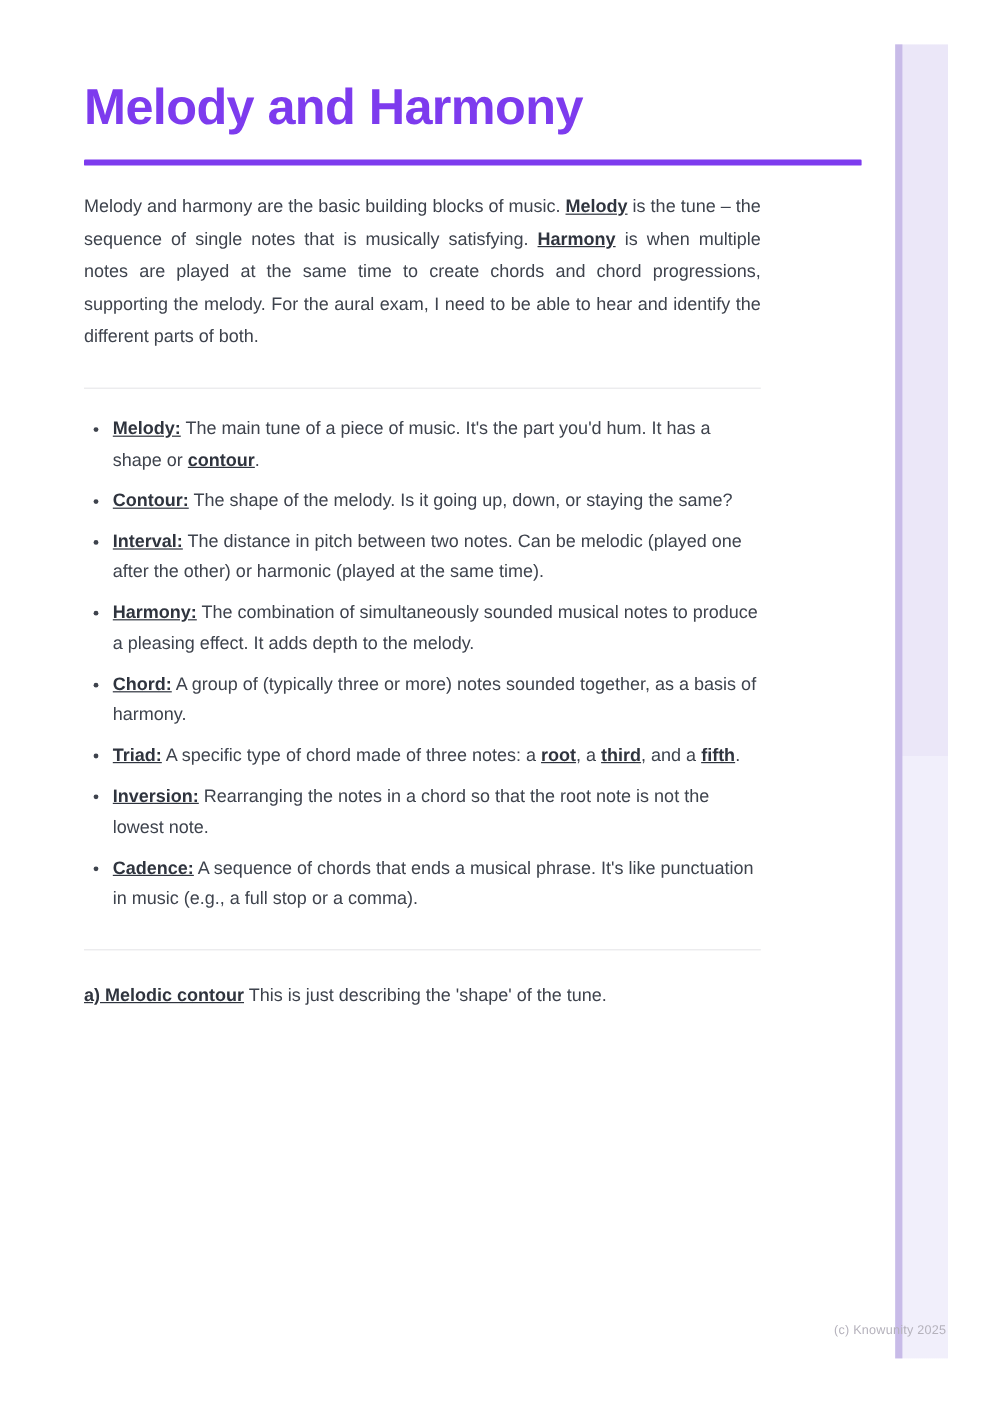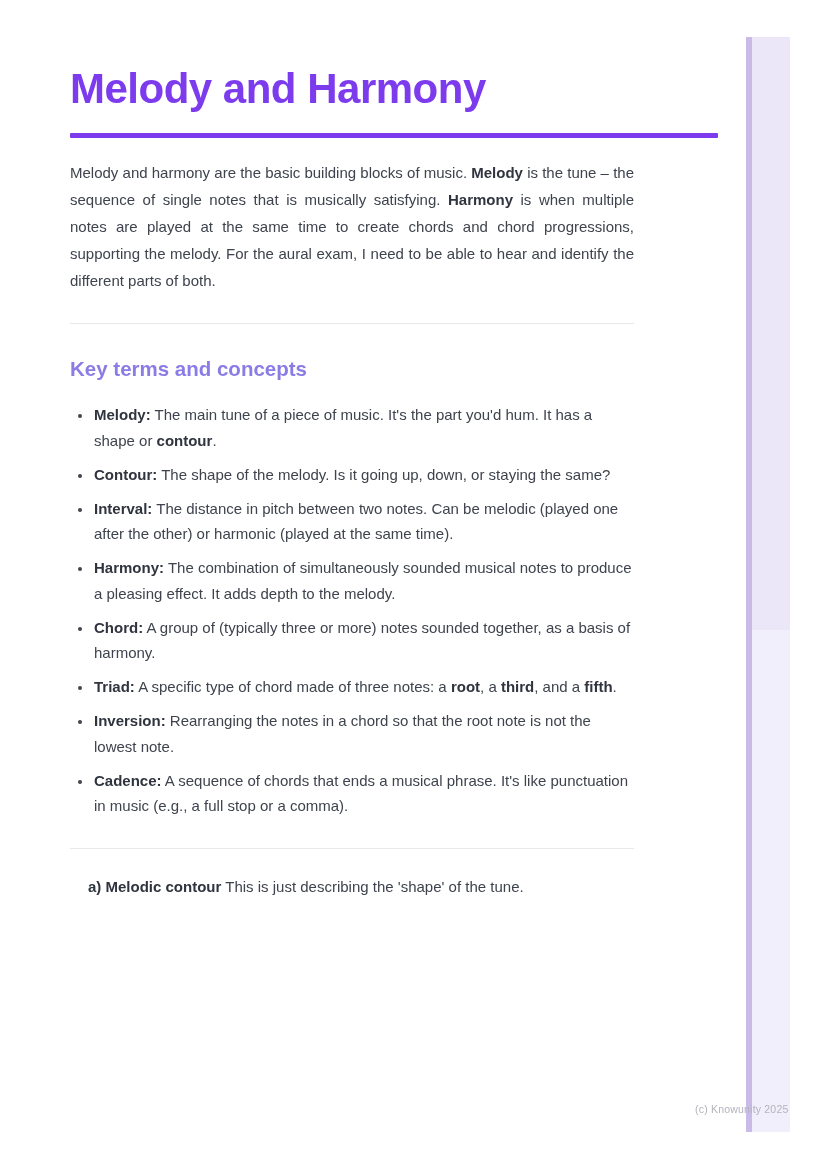--- a/index.html
+++ b/index.html
@@ -46,41 +46,41 @@
     font-weight:bold;
     color:var(--c-subheading);
   }
   p{
     margin-top:21px;
     font-size:15px;
     line-height:27px;
     color:var(--c-body);
   }
   p.just{text-align:justify;}
-  span.bold, li span.bold{font-weight:bold;color:var(--c-bold);}
+  span.bold, li span.bold{font-weight:bold;color:var(--c-bold);text-decoration:underline;}
   hr.divider{
     margin-top:29px;
     border:none;
     border-top:1px solid var(--c-divider);
     height:0;
     width:564px;
   }
   ul.terms{
     margin-top:21px;
     padding-left:23px;
     list-style:disc outside;
   }
   ul.terms li{
     font-size:15px;
     line-height:25.5px;
     margin-bottom:8.5px;
     padding-left:1px;
   }
   ul.terms li::marker{color:var(--c-body);font-size:14px;}
-  p.lead-line{margin-top:25px;line-height:25px;margin-left:18px;}
+  p.lead-line{margin-top:25px;line-height:25px;}
   .side-strip{
     position:absolute;
     left:746px;
     top:37px;
     width:44px;
     height:1095px;
     background:linear-gradient(to bottom, var(--c-strip-top) 0px, var(--c-strip-top) 593px, var(--c-strip-bottom) 593px, var(--c-strip-bottom) 100%);
   }
   .side-strip-line{
     position:absolute;
@@ -109,21 +109,20 @@
     <h1>Melody and Harmony</h1>
     <div class="title-rule"></div>
 
     <section>
       <p class="just"><span>Melody and harmony are the basic building blocks of music. </span><span class="bold">Melody</span><span> is the tune – the sequence of single notes that is musically satisfying. </span><span class="bold">Harmony</span><span> is when multiple notes are played at the same time to create chords and chord progressions, supporting the melody. For the aural exam, I need to be able to hear and identify the different parts of both.</span></p>
     </section>
 
     <hr class="divider">
 
     <section>
-      <h2>Key terms and concepts</h2>
       <ul class="terms">
           <li><span class="bold">Melody:</span><span> The main tune of a piece of music. It's the part you'd hum. It has a shape or </span><span class="bold">contour</span><span>.</span></li>
           <li><span class="bold">Contour:</span><span> The shape of the melody. Is it going up, down, or staying the same?</span></li>
           <li><span class="bold">Interval:</span><span> The distance in pitch between two notes. Can be melodic (played one after the other) or harmonic (played at the same time).</span></li>
           <li><span class="bold">Harmony:</span><span> The combination of simultaneously sounded musical notes to produce a pleasing effect. It adds depth to the melody.</span></li>
           <li><span class="bold">Chord:</span><span> A group of (typically three or more) notes sounded together, as a basis of harmony.</span></li>
           <li><span class="bold">Triad:</span><span> A specific type of chord made of three notes: a </span><span class="bold">root</span><span>, a </span><span class="bold">third</span><span>, and a </span><span class="bold">fifth</span><span>.</span></li>
           <li><span class="bold">Inversion:</span><span> Rearranging the notes in a chord so that the root note is not the lowest note.</span></li>
           <li><span class="bold">Cadence:</span><span> A sequence of chords that ends a musical phrase. It's like punctuation in music (e.g., a full stop or a comma).</span></li>
         </ul>

